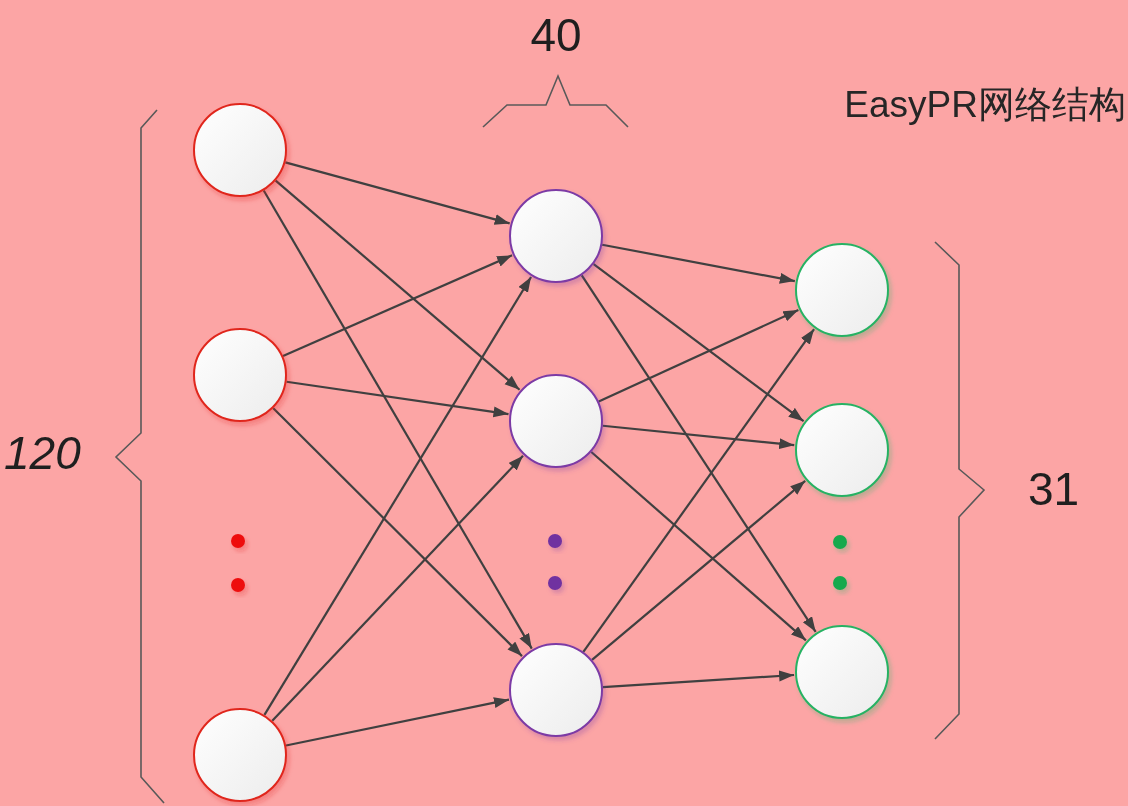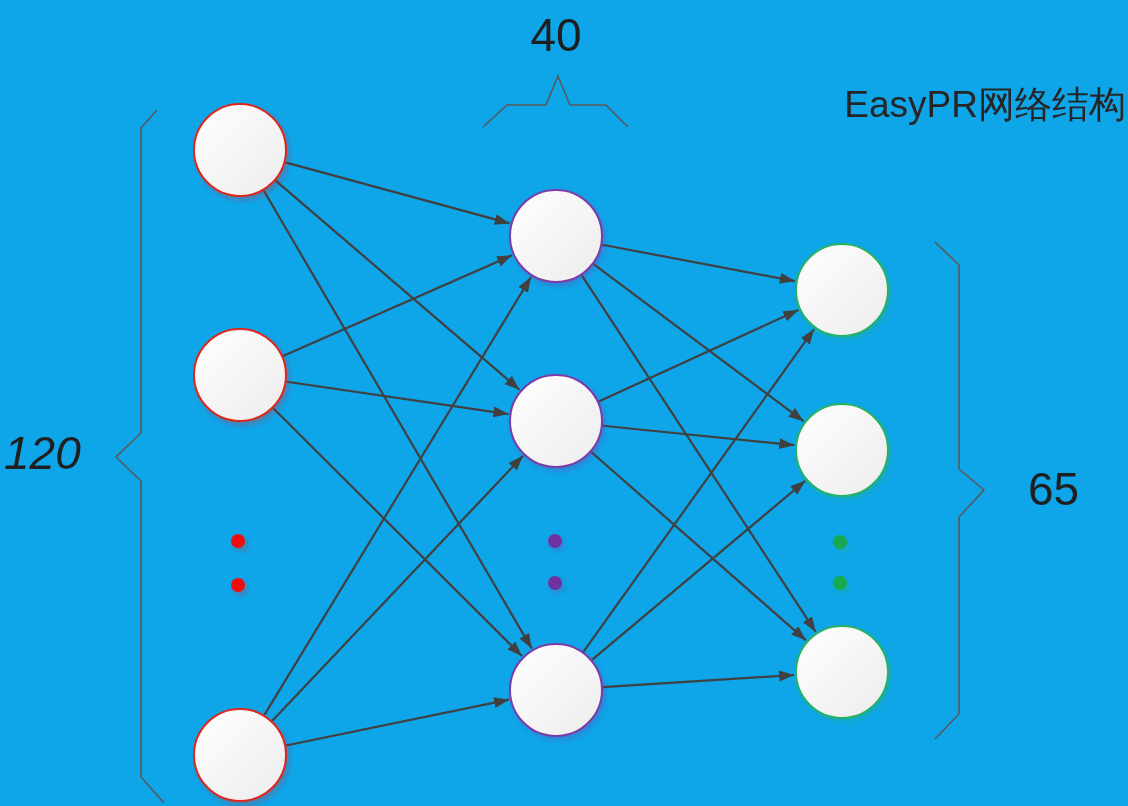--- a/index.html
+++ b/index.html
@@ -1,19 +1,19 @@
 <!DOCTYPE html>
 <html><head>
 <meta charset="utf-8">
 <style>
   html,body{margin:0;padding:0;background:#ffffff;}
   .stage{
     position:relative;
     width:1128px;height:806px;
-    background:#0ea5e9;
+    background:#fca5a5;
     font-family:"Liberation Sans", sans-serif;
     overflow:hidden;
   }
   .stage svg{position:absolute;left:0;top:0;}
   .count-label{
     position:absolute;
     color:#1f1f1f;
     font-size:46px;
     line-height:1.1;
     white-space:nowrap;
@@ -89,15 +89,15 @@
           <feDropShadow dx="2.5" dy="3.5" stdDeviation="2" flood-color="#7c3aa5" flood-opacity="0.28"></feDropShadow>
         </filter>
         <filter id="sh-output" x="-40%" y="-40%" width="180%" height="180%">
           <feDropShadow dx="2.5" dy="3.5" stdDeviation="2" flood-color="#27b263" flood-opacity="0.28"></feDropShadow>
         </filter>
       </defs>
     </svg>
 
   <div class="count-label" id="lbl-hidden">40</div>
   <div class="count-label" id="lbl-input">120</div>
-  <div class="count-label" id="lbl-output">65</div>
+  <div class="count-label" id="lbl-output">31</div>
   <div class="diagram-title">EasyPR网络结构</div>
 </div>
 
 </body></html>

